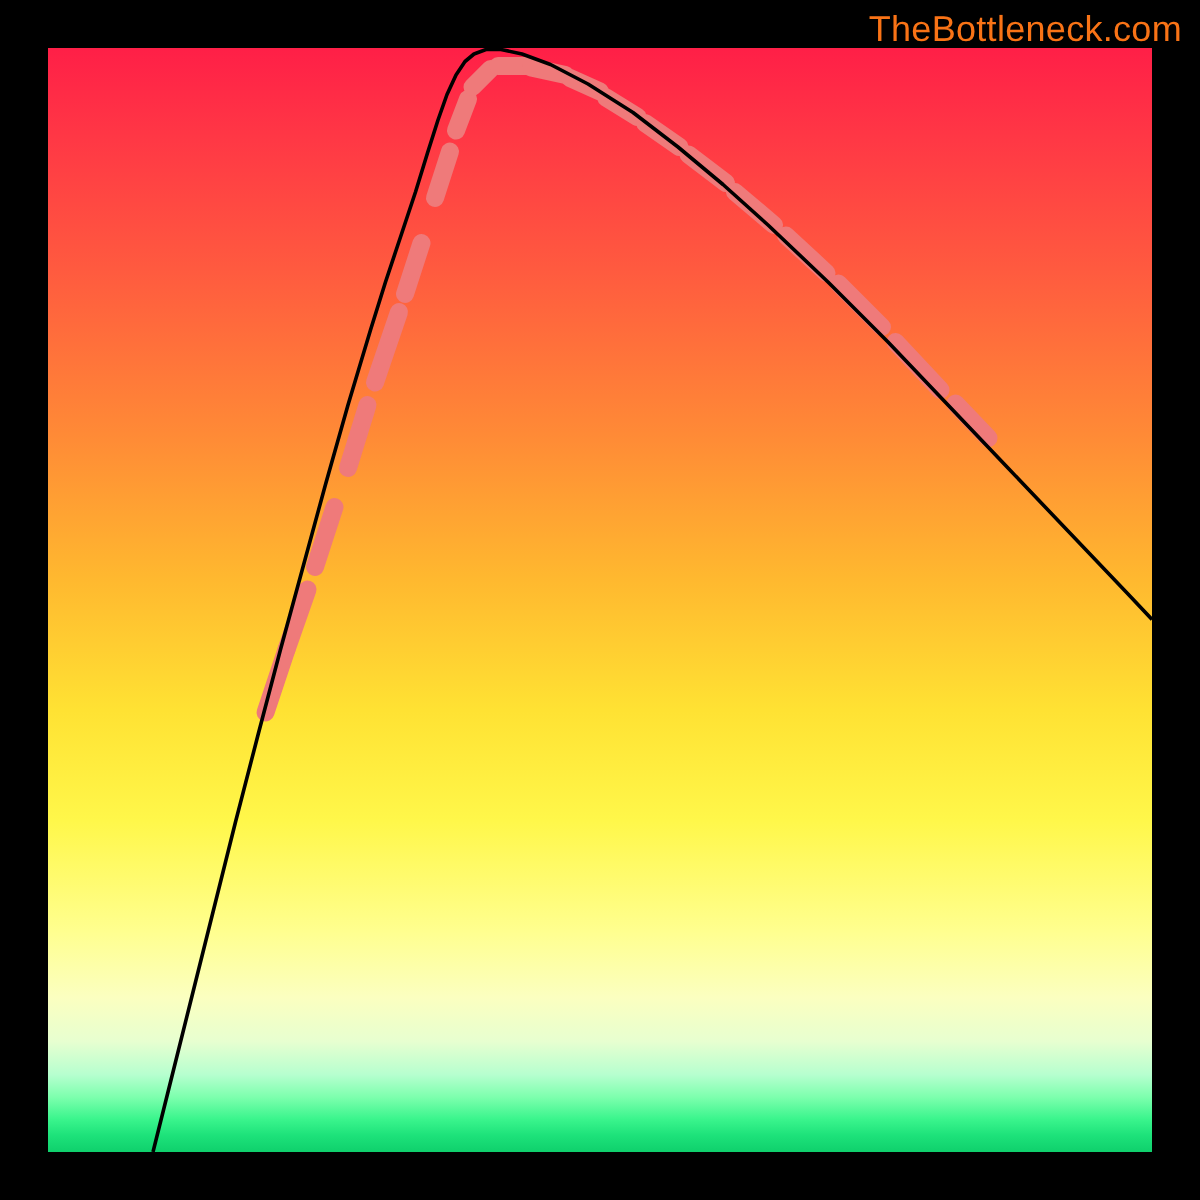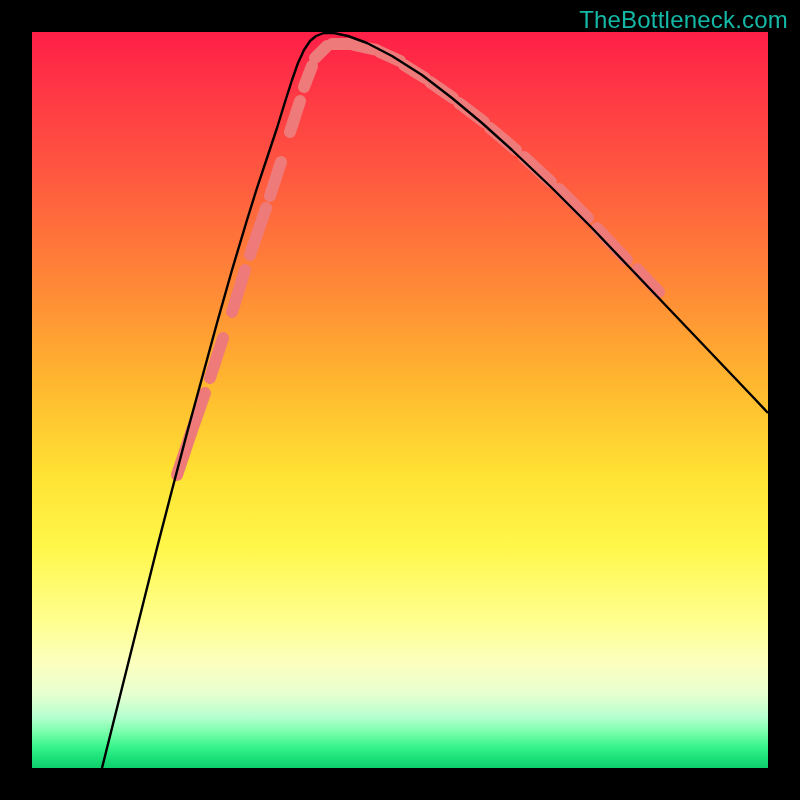--- a/index.html
+++ b/index.html
@@ -44,21 +44,21 @@
       #7effae 95%,
       #3bf58d 97%,
       #1de27a 98.5%,
       #0fd06c 100%
     );
   }
   .watermark {
     position: absolute;
     top: 6px;
     right: 12px;
-    color: #14b8a6;
+    color: #f97316;
     font-size: 24px;
     font-weight: 500;
     letter-spacing: 0.2px;
     user-select: none;
   }
   svg.curves {
     position: absolute;
     inset: 0;
   }
 </style>

